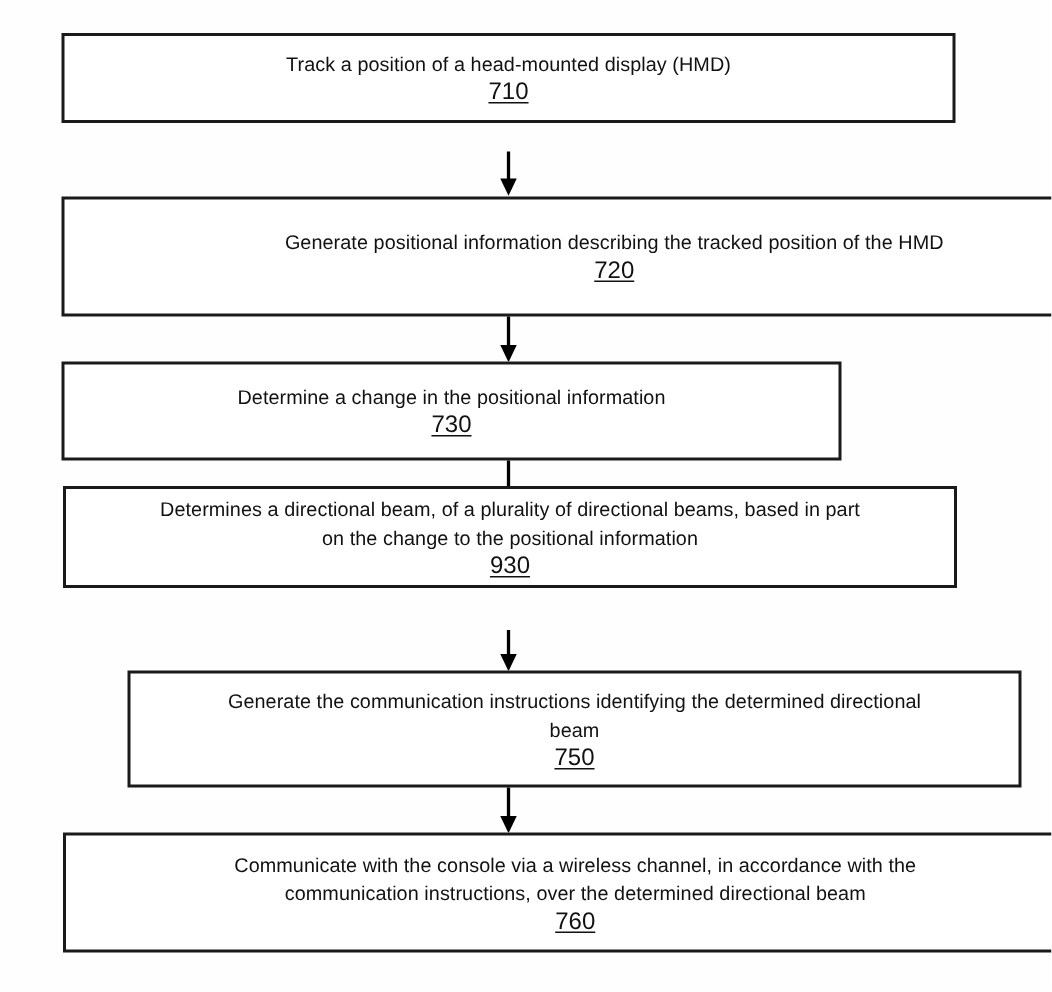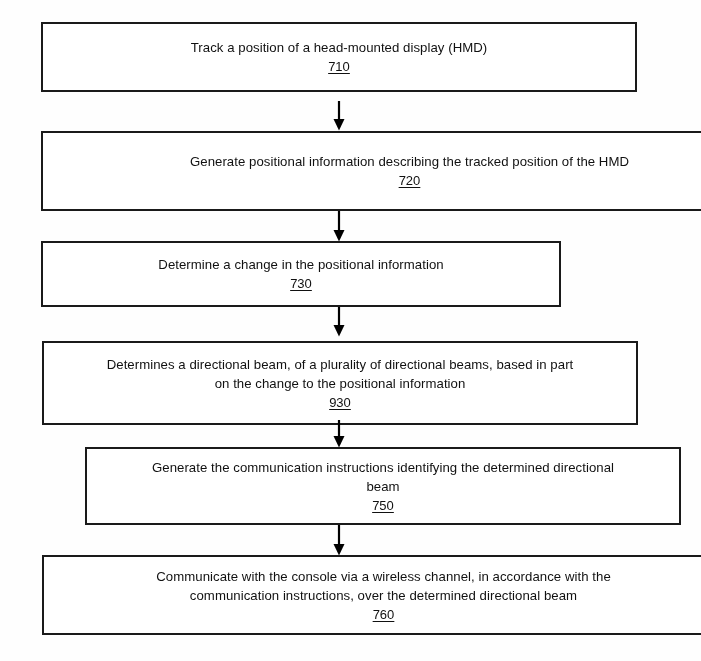--- a/index.html
+++ b/index.html
@@ -36,21 +36,21 @@
   }
   .step-text {
     font-size: 13.2px;
     line-height: 19px;
     letter-spacing: 0.05px;
     color: #111111;
     white-space: pre-line;
     max-width: 100%;
   }
   .step-ref {
-    font-size: 13px;
+    font-size: 16px;
     line-height: 19px;
     text-decoration: underline;
     text-underline-offset: 1.5px;
     color: #111111;
     margin-top: 0px;
   }
   .connector {
     position: absolute;
     width: 14px;
     display: block;
@@ -58,21 +58,21 @@
   .connector svg {
     display: block;
     overflow: visible;
   }
 </style>
 </head>
 <body>
 
 <div id="flowchart">
 
-  <div class="step-box" style="left:41px; top:22px; width:596px; height:70px;">
+  <div class="step-box" style="left:41px; top:22px; width:596px; height:60px;">
     <div class="step-text">Track a position of a head-mounted display (HMD)</div>
     <div class="step-ref">710</div>
   </div>
 
   <div class="connector" style="left:332px; top:101px; height:30px;">
     <svg width="14" height="30" viewBox="0 0 14 30" aria-hidden="true">
       <line x1="7" y1="0" x2="7" y2="19" stroke="#000000" stroke-width="2.2"></line>
       <polygon points="1.5,18 12.5,18 7,29.5" fill="#000000"></polygon>
     </svg>
   </div>
@@ -94,21 +94,21 @@
     <div class="step-ref">730</div>
   </div>
 
   <div class="connector" style="left:332px; top:307px; height:30px;">
     <svg width="14" height="30" viewBox="0 0 14 30" aria-hidden="true">
       <line x1="7" y1="0" x2="7" y2="19" stroke="#000000" stroke-width="2.2"></line>
       <polygon points="1.5,18 12.5,18 7,29.5" fill="#000000"></polygon>
     </svg>
   </div>
 
-  <div class="step-box" style="left:42px; top:341px; width:596px; height:84px;">
+  <div class="step-box" style="left:42px; top:324px; width:596px; height:68px;">
     <div class="step-text">Determines a directional beam, of a plurality of directional beams, based in part
 on the change to the positional information</div>
     <div class="step-ref">930</div>
   </div>
 
   <div class="connector" style="left:332px; top:420px; height:28px;">
     <svg width="14" height="28" viewBox="0 0 14 28" aria-hidden="true">
       <line x1="7" y1="0" x2="7" y2="17" stroke="#000000" stroke-width="2.2"></line>
       <polygon points="1.5,16 12.5,16 7,27.5" fill="#000000"></polygon>
     </svg>

